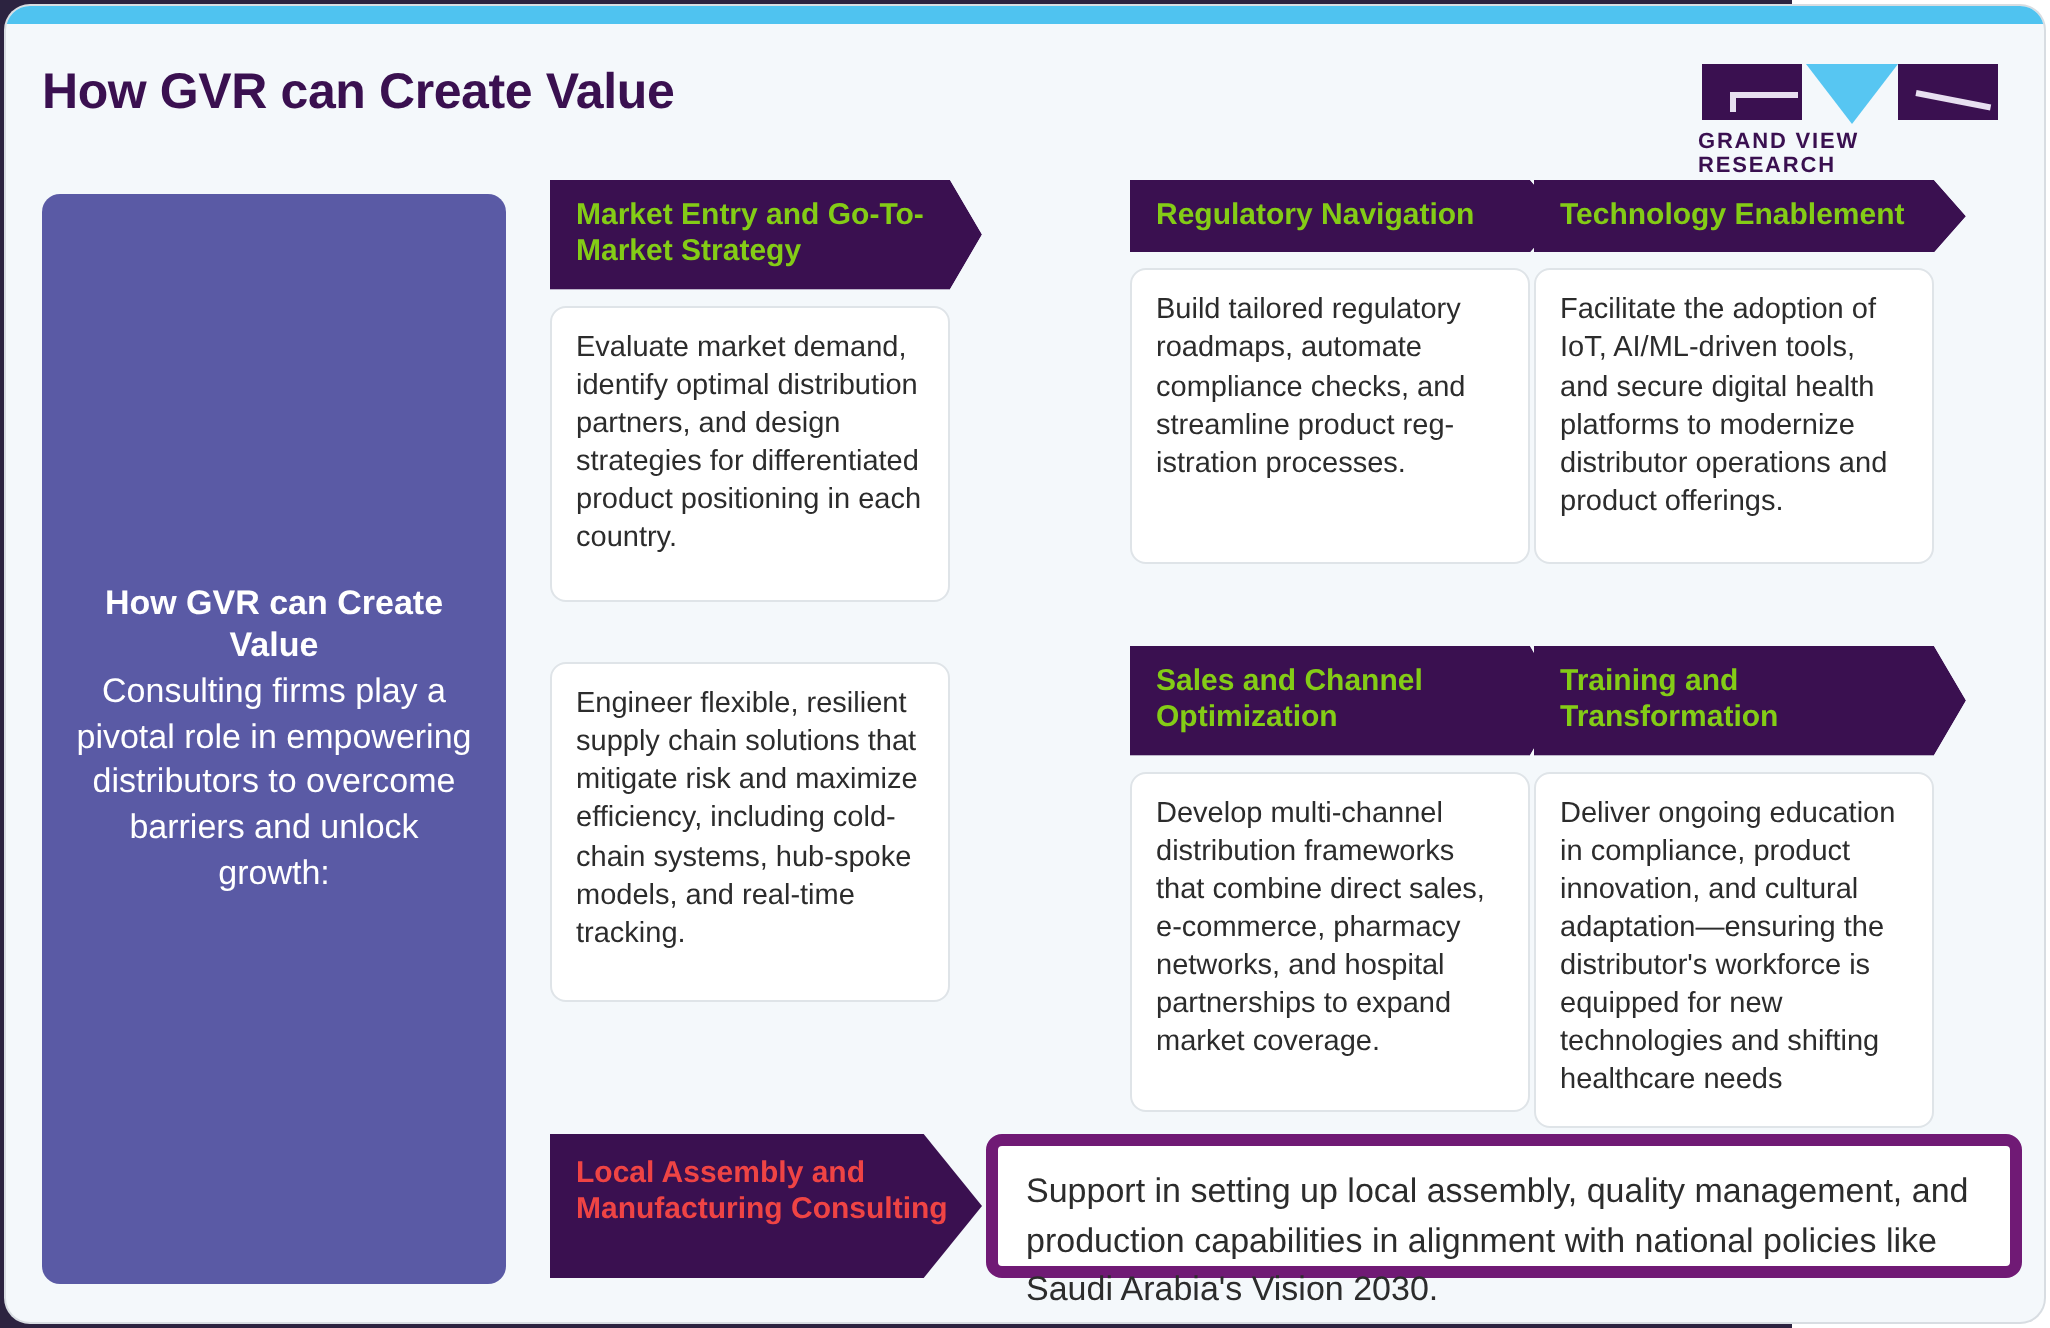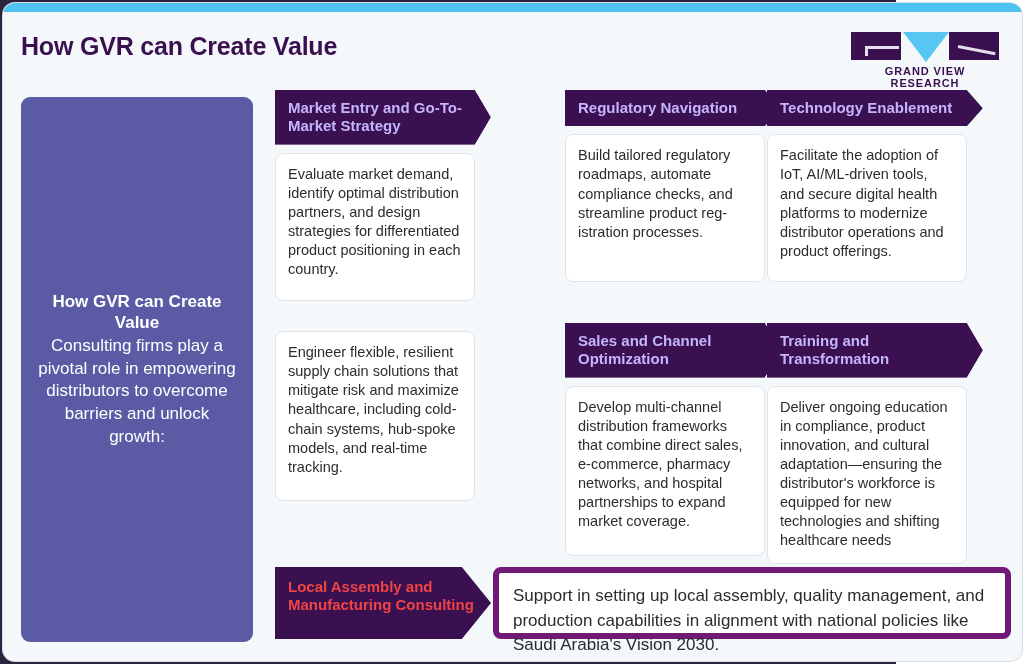--- a/index.html
+++ b/index.html
@@ -115,21 +115,21 @@
     height: 0;
     border-left: 23px solid transparent;
     border-right: 23px solid transparent;
     border-top: 30px solid #57c6f2;
   }
   .logo-text {
     position: absolute;
     left: 0;
     top: 36px;
     width: 152px;
-    text-align: center;
+    text-align: left;
     font-size: 11px;
     font-weight: bold;
     color: #3a1050;
     letter-spacing: 0.9px;
   }
 
   
   .content {
     position: absolute;
     left: 0;
@@ -174,21 +174,21 @@
   }
   .col-1 { left: 272px; }
   .col-2 { left: 518px; padding-left: 44px; }
   .col-3 { left: 764px; }
 
   .card { position: relative; }
 
   .card-header {
     position: relative;
     background: #3a1050;
-    color: #c4b5fd;
+    color: #84cc16;
     font-size: 15px;
     font-weight: bold;
     line-height: 1.22;
     padding: 9px 12px 9px 13px;
     box-sizing: border-box;
     width: 200px;
     clip-path: polygon(0 0, 200px 0, 216px 50%, 200px 100%, 0 100%);
   }
   .hdr-shape {
     position: absolute;
@@ -293,21 +293,21 @@
       <div class="col col-1">
         <div class="card r1">
           <div class="card-header">
             <div class="hdr-shape"></div>
             <div class="hdr-label">Market Entry and Go-To-Market Strategy</div>
           </div>
           <div class="card-body">Evaluate market demand, identify optimal distribution partners, and design strategies for differentiated product positioning in each country.</div>
         </div>
 
         <div class="card r2 tall">
-          <div class="card-body">Engineer flexible, resilient supply chain solutions that mitigate risk and maximize healthcare, including cold-chain systems, hub-spoke models, and real-time tracking.</div>
+          <div class="card-body">Engineer flexible, resilient supply chain solutions that mitigate risk and maximize efficiency, including cold-chain systems, hub-spoke models, and real-time tracking.</div>
         </div>
       </div>
 
       <div class="col col-2">
         <div class="card r1">
           <div class="card-header">
             <div class="hdr-shape"></div>
             <div class="hdr-label">Regulatory Navigation</div>
           </div>
           <div class="card-body">Build tailored regulatory roadmaps, automate compliance checks, and streamline product reg-istration processes.</div>

